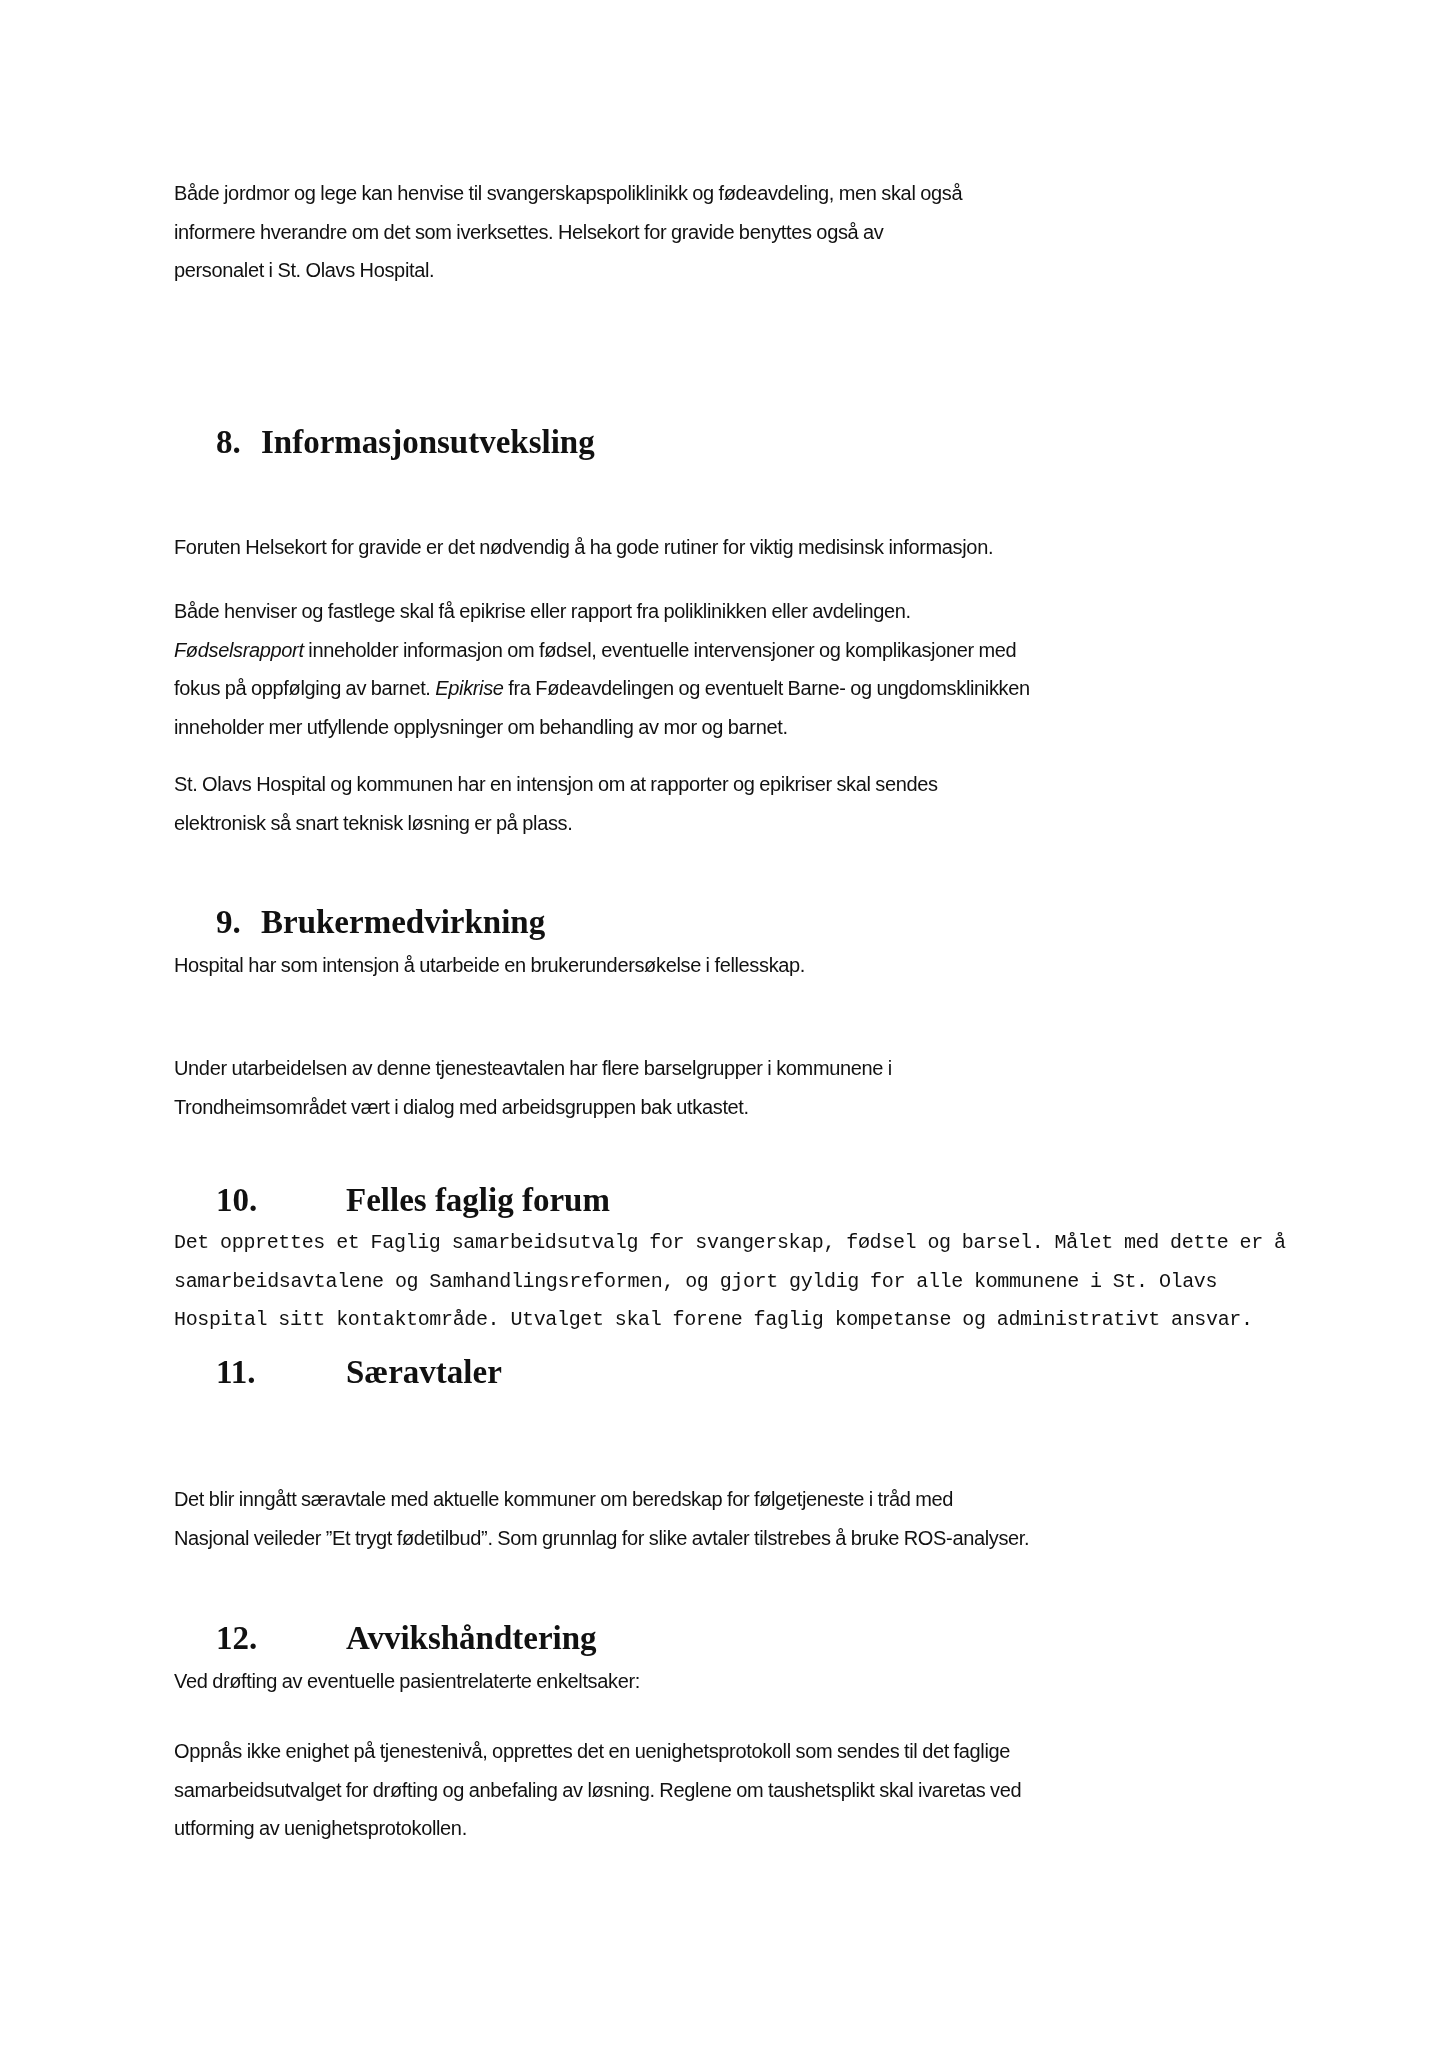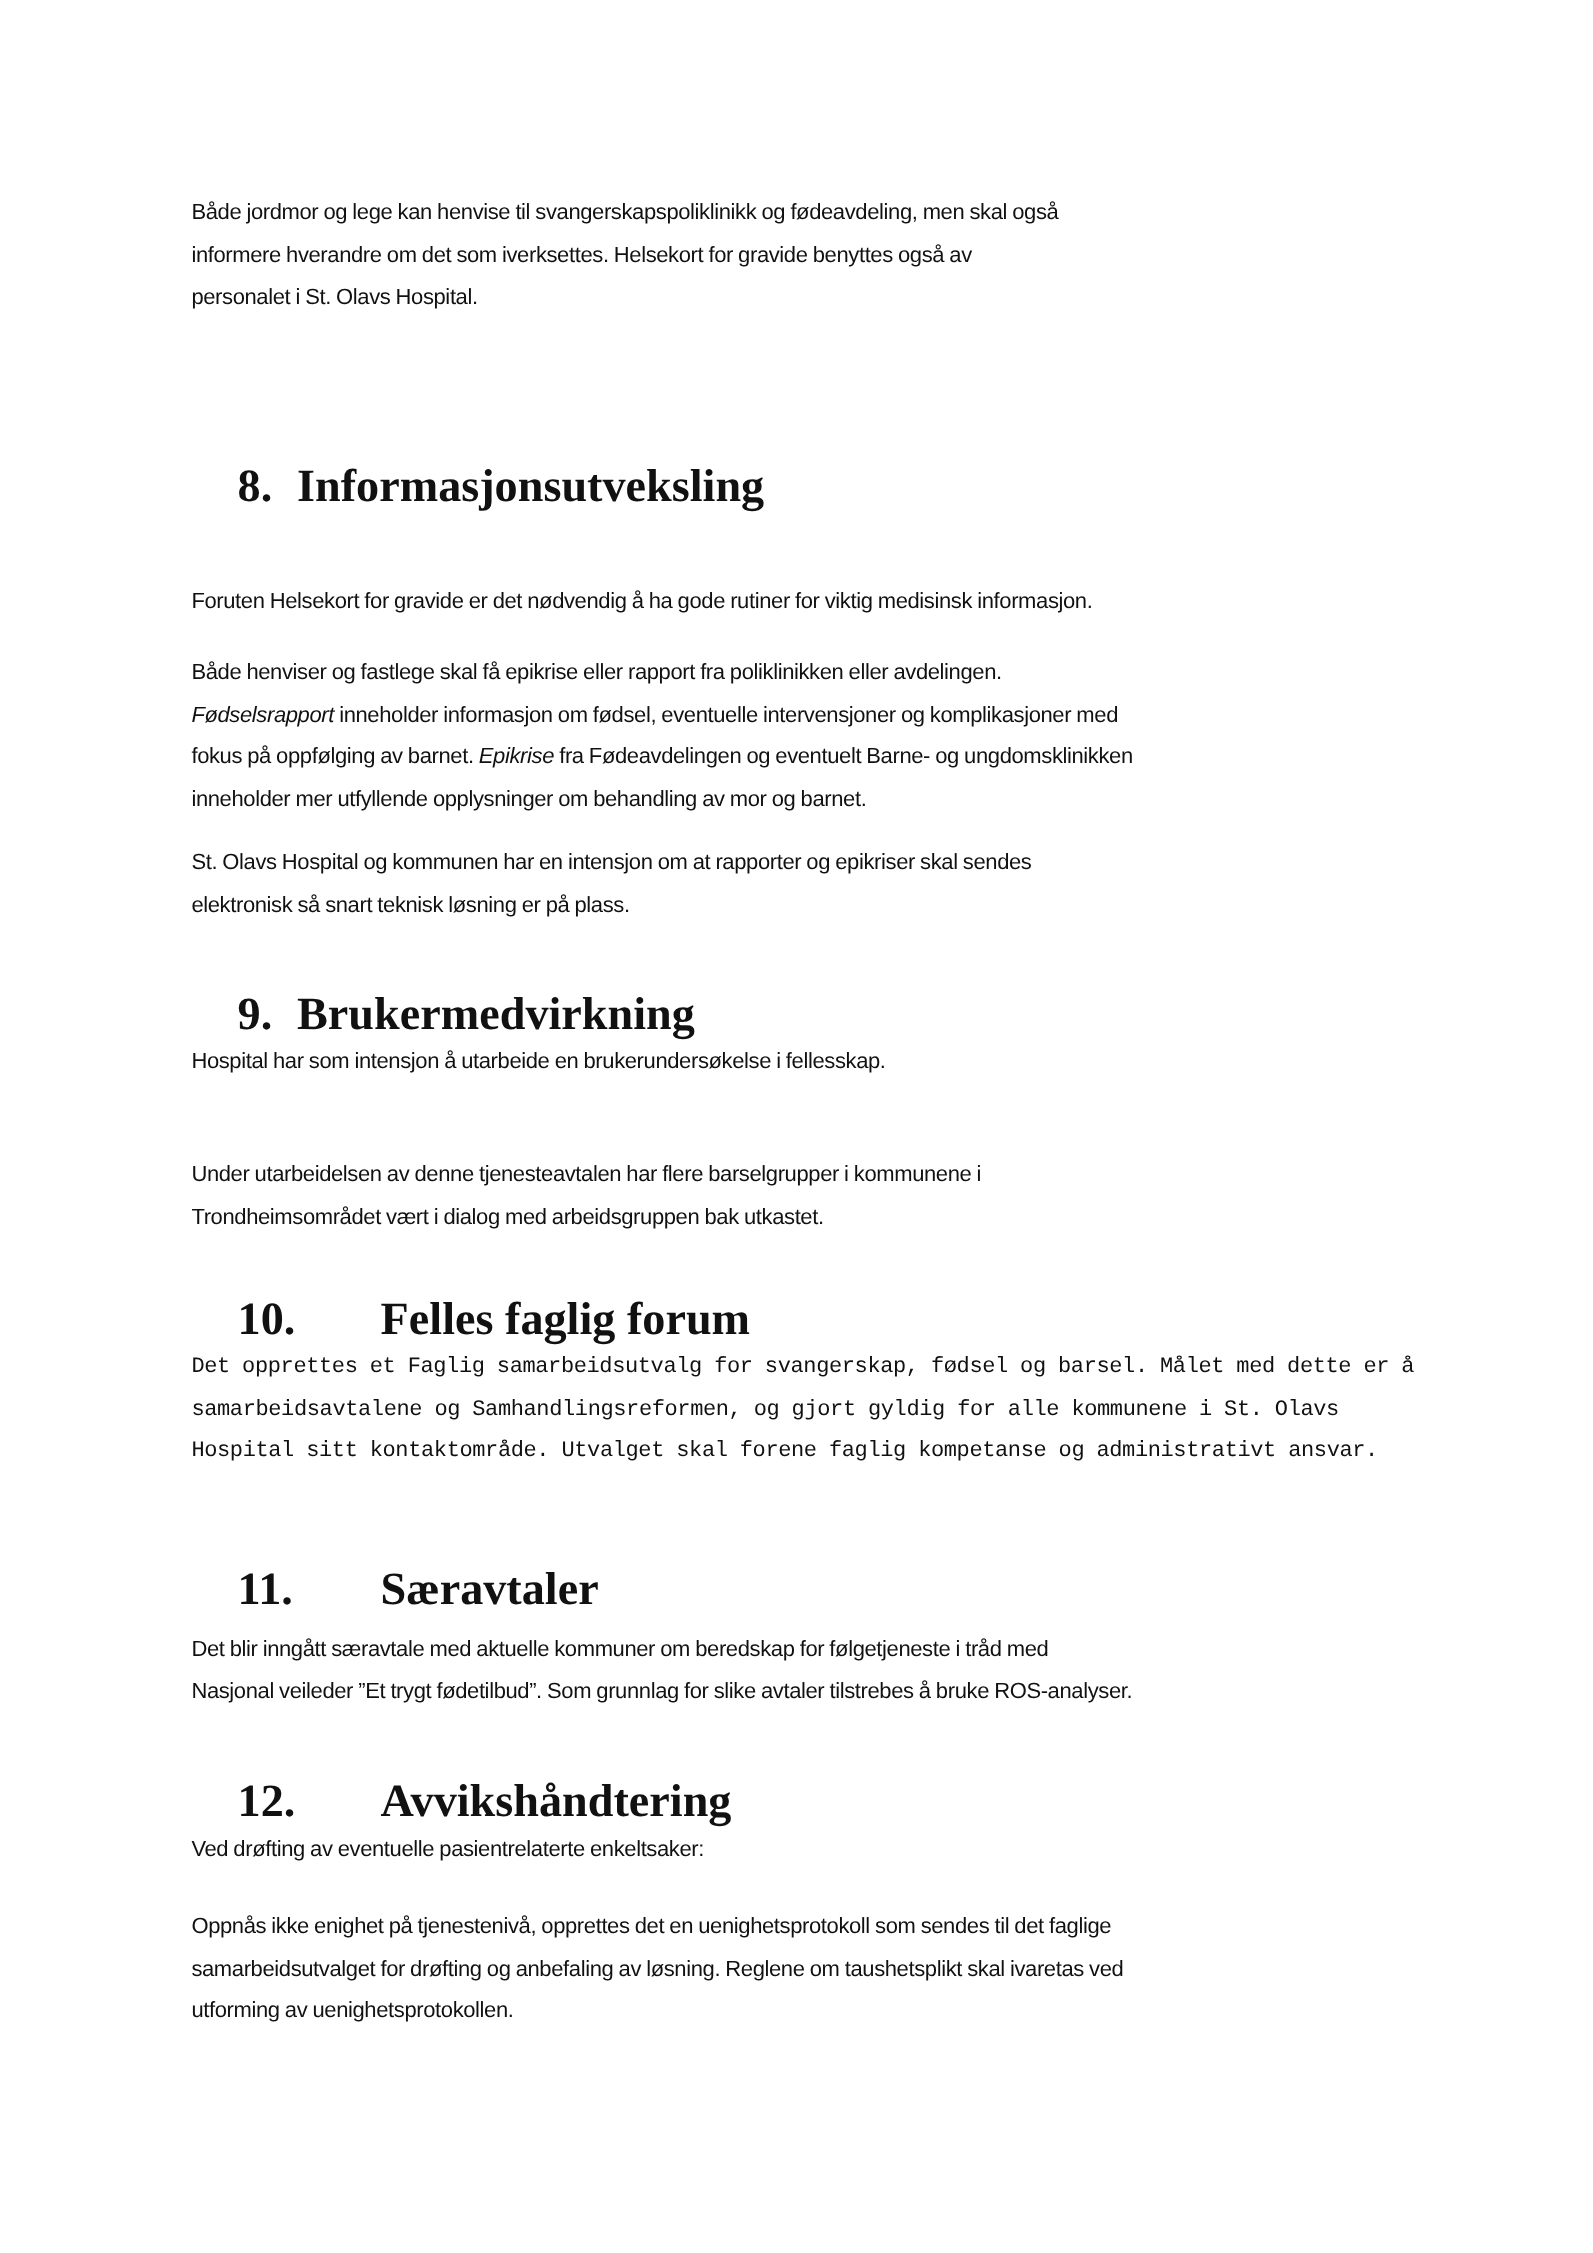--- a/index.html
+++ b/index.html
@@ -30,21 +30,21 @@
       line-height: 38.5px;
       letter-spacing: -0.35px;
       word-spacing: -0.5px;
       margin: 0;
       white-space: normal;
     }
     .h {
       position: absolute;
       font-family: "Liberation Serif", serif;
       font-weight: bold;
-      font-size: 42px;
+      font-size: 33px;
       line-height: 40px;
       margin: 0;
       white-space: nowrap;
     }
     .h .num { display: inline-block; }
     .h .title { display: inline-block; }
     .it { font-style: italic; }
     .line { display: block; white-space: nowrap; }
   </style>
 </head>
@@ -90,21 +90,21 @@
 
   <h2 class="h" style="top:1180px; left:216px;">
     <span class="num" style="width:130px;">10.</span><span class="title">Felles faglig forum</span>
   </h2>
   <p class="p" style="top:1224px;font-family:Liberation Mono, monospace;">
     <span class="line">Det opprettes et Faglig samarbeidsutvalg for svangerskap, fødsel og barsel.  Målet med dette er å</span>
     <span class="line">samarbeidsavtalene og Samhandlingsreformen, og gjort gyldig for alle kommunene i St. Olavs</span>
     <span class="line">Hospital sitt kontaktområde. Utvalget skal forene faglig kompetanse og administrativt ansvar.</span>
   </p>
 
-  <h2 class="h" style="top:1425px; left:216px;">
+  <h2 class="h" style="top:1352px; left:216px;">
     <span class="num" style="width:130px;">11.</span><span class="title">Særavtaler</span>
   </h2>
   <p class="p" style="top:1480px;">
     <span class="line">Det blir inngått særavtale med aktuelle kommuner om beredskap for følgetjeneste i tråd med</span>
     <span class="line">Nasjonal veileder ”Et trygt fødetilbud”. Som grunnlag for slike avtaler tilstrebes å bruke ROS-analyser.</span>
   </p>
 
   <h2 class="h" style="top:1618px; left:216px;">
     <span class="num" style="width:130px;">12.</span><span class="title">Avvikshåndtering</span>
   </h2>

